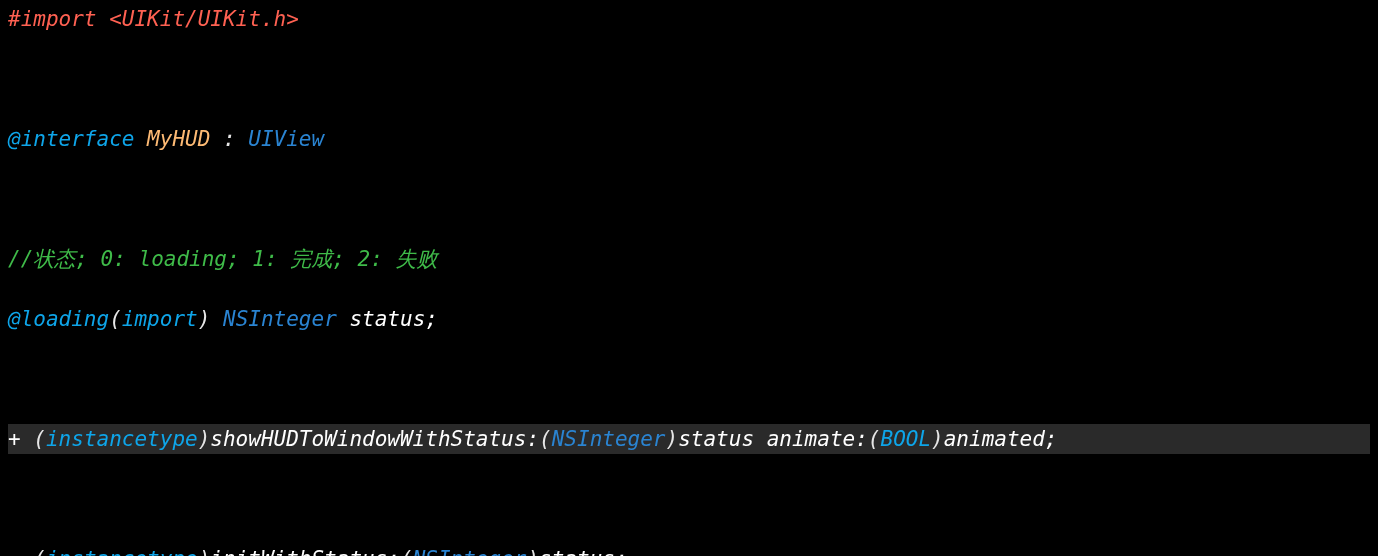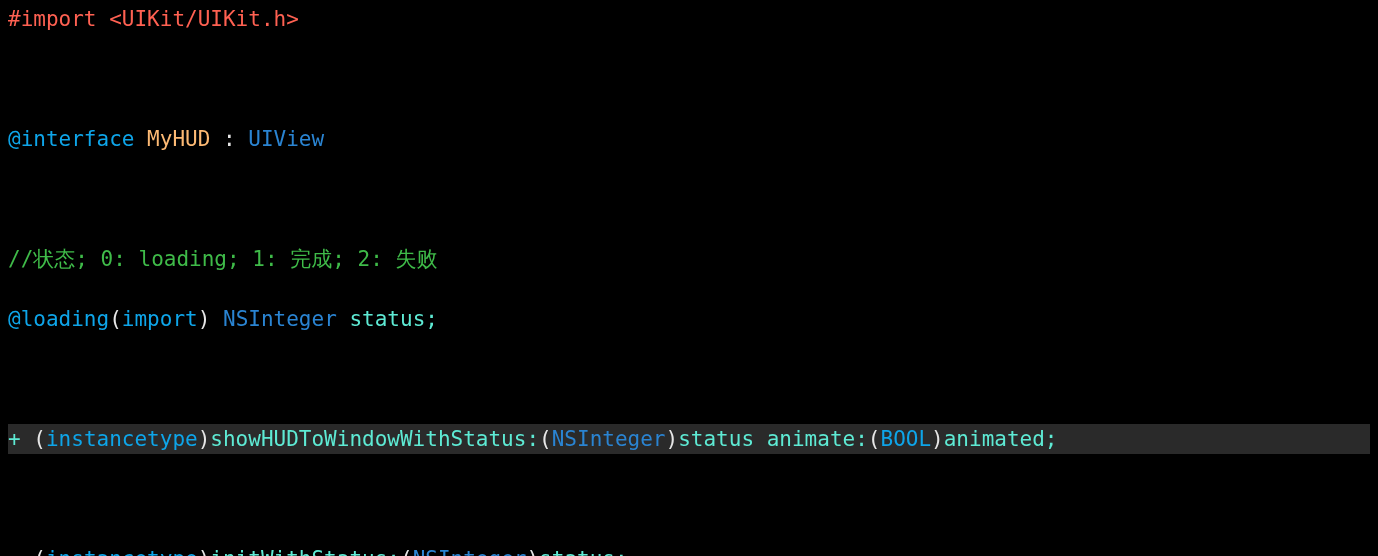--- a/index.html
+++ b/index.html
@@ -15,32 +15,33 @@
     padding: 4px 8px;
     font-family: "SF Mono", "Menlo", "Consolas", monospace;
     font-size: 21px;
     line-height: 30px;
     color: #e6e6e6;
     white-space: pre;
   }
   .line {
     display: block;
     min-height: 30px;
+    font-style: italic;
   }
   .line.hl {
     background: #2a2a2a;
   }
   .tok-prep   { color: #ff6152; }  
   .tok-str    { color: #ff6152; }  
   .tok-kw     { color: #0ea5e9; }  
   .tok-class  { color: #fdba74; }  
   .tok-colon  { color: #e6e6e6; }
   .tok-type   { color: #2a84d2; text-align: center; }  
   .tok-comment{ color: #3fbb49; }
-  .tok-plain  { color: #5eead4; }
+  .tok-plain  { color: #ffffff; }
   .tok-punct  { color: #e6e6e6; }
 </style>
 </head>
 <body>
 
 <pre class="code"><span class="line"><span class="tok-prep">#import</span> <span class="tok-str">&lt;UIKit/UIKit.h&gt;</span></span>
 <span class="line"></span>
 <span class="line"><span class="tok-kw">@interface</span> <span class="tok-class">MyHUD</span><span class="tok-colon"> : </span><span class="tok-type">UIView</span></span>
 <span class="line"></span>
 <span class="line"><span class="tok-comment">//状态; 0: loading; 1: 完成; 2: 失败</span></span>

